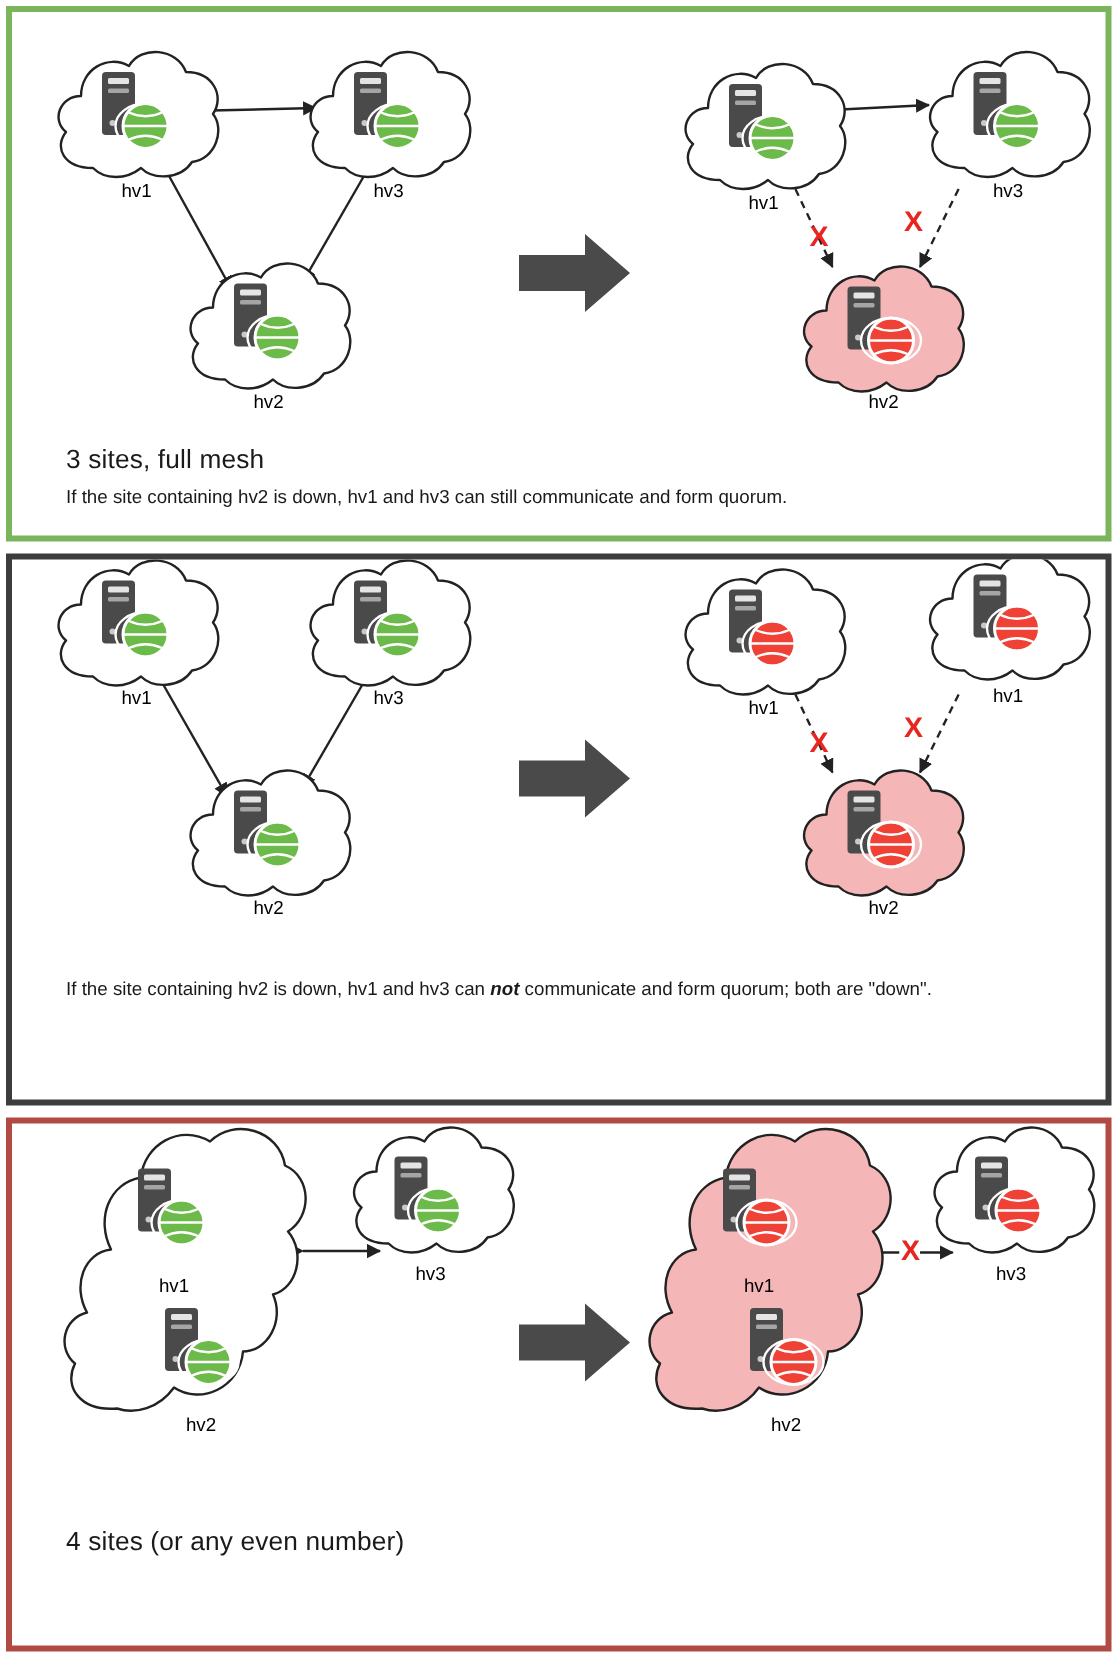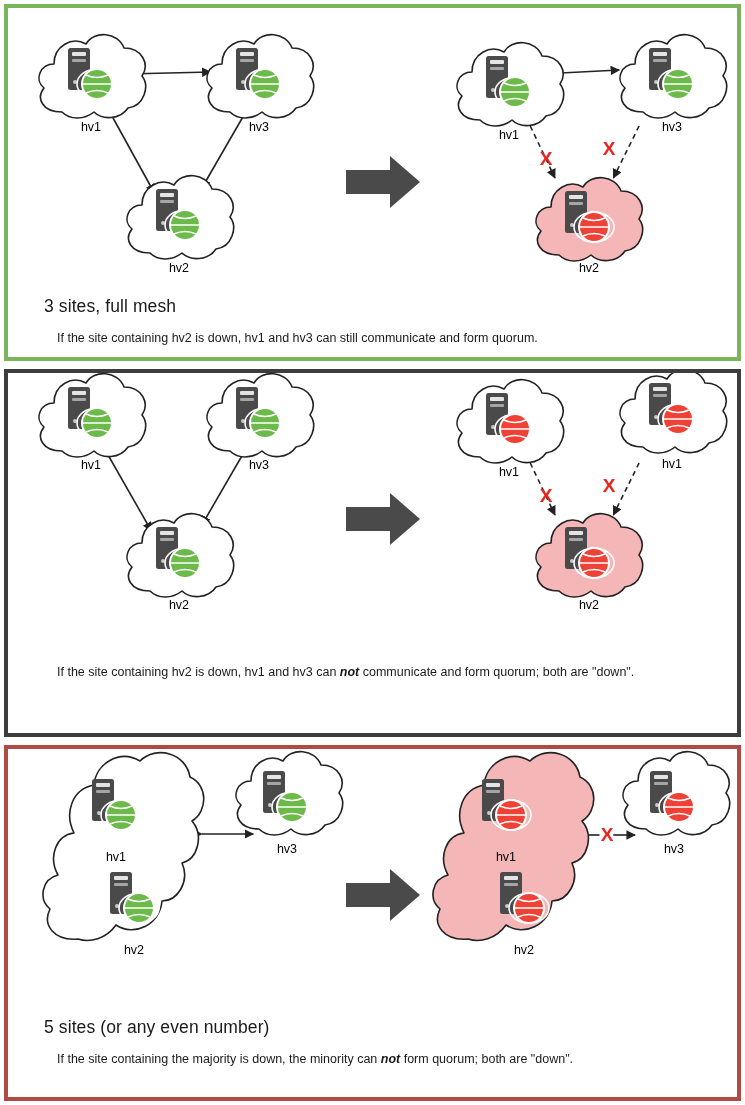--- a/index.html
+++ b/index.html
@@ -55,21 +55,21 @@
   .caption .title {
     font-size: 17.5px;
     color: #1a1a1a;
     margin: 0 0 6px 0;
     font-weight: normal;
     letter-spacing: 0.1px;
   }
   .caption .sub {
     font-size: 12.5px;
     color: #1a1a1a;
-    margin: 13px;
+    margin: 0;
     line-height: 1.3;
   }
   .caption .sub i { font-style: italic; font-weight: bold; text-align: center; }
 
   
   .cloud {
     position: absolute;
     filter: drop-shadow(0 0 0 rgba(0,0,0,0));
   }
   .cloud svg { display: block; overflow: visible; }
@@ -565,18 +565,17 @@
             <path d="M18,38 h30 M33,23 a20,15 0 0 1 0,30 a20,15 0 0 1 0,-30 M22,29 q11,5 22,0 M22,47 q11,-5 22,0" fill="none" stroke="#ffffff" stroke-width="1.6"></path>
           </g>
         </svg>
       </div>
       <div class="node-label" style="left:666px; top:93px;">hv3</div>
 
       <div class="xmark" style="left:599px; top:86px;">X</div>
     </div>
 
     <div class="caption" style="top:268px;">
-      <p class="title">5 sites (or any even number)</p>
-      <p class="sub"><span>If the site containing the majority is down, the minority can </span><i>not</i><span> form quorum; both are "down".</span></p>
+      <p class="title">4 sites (or any even number)</p>
     </div>
   </section>
 
 </div>
 
 </body></html>

